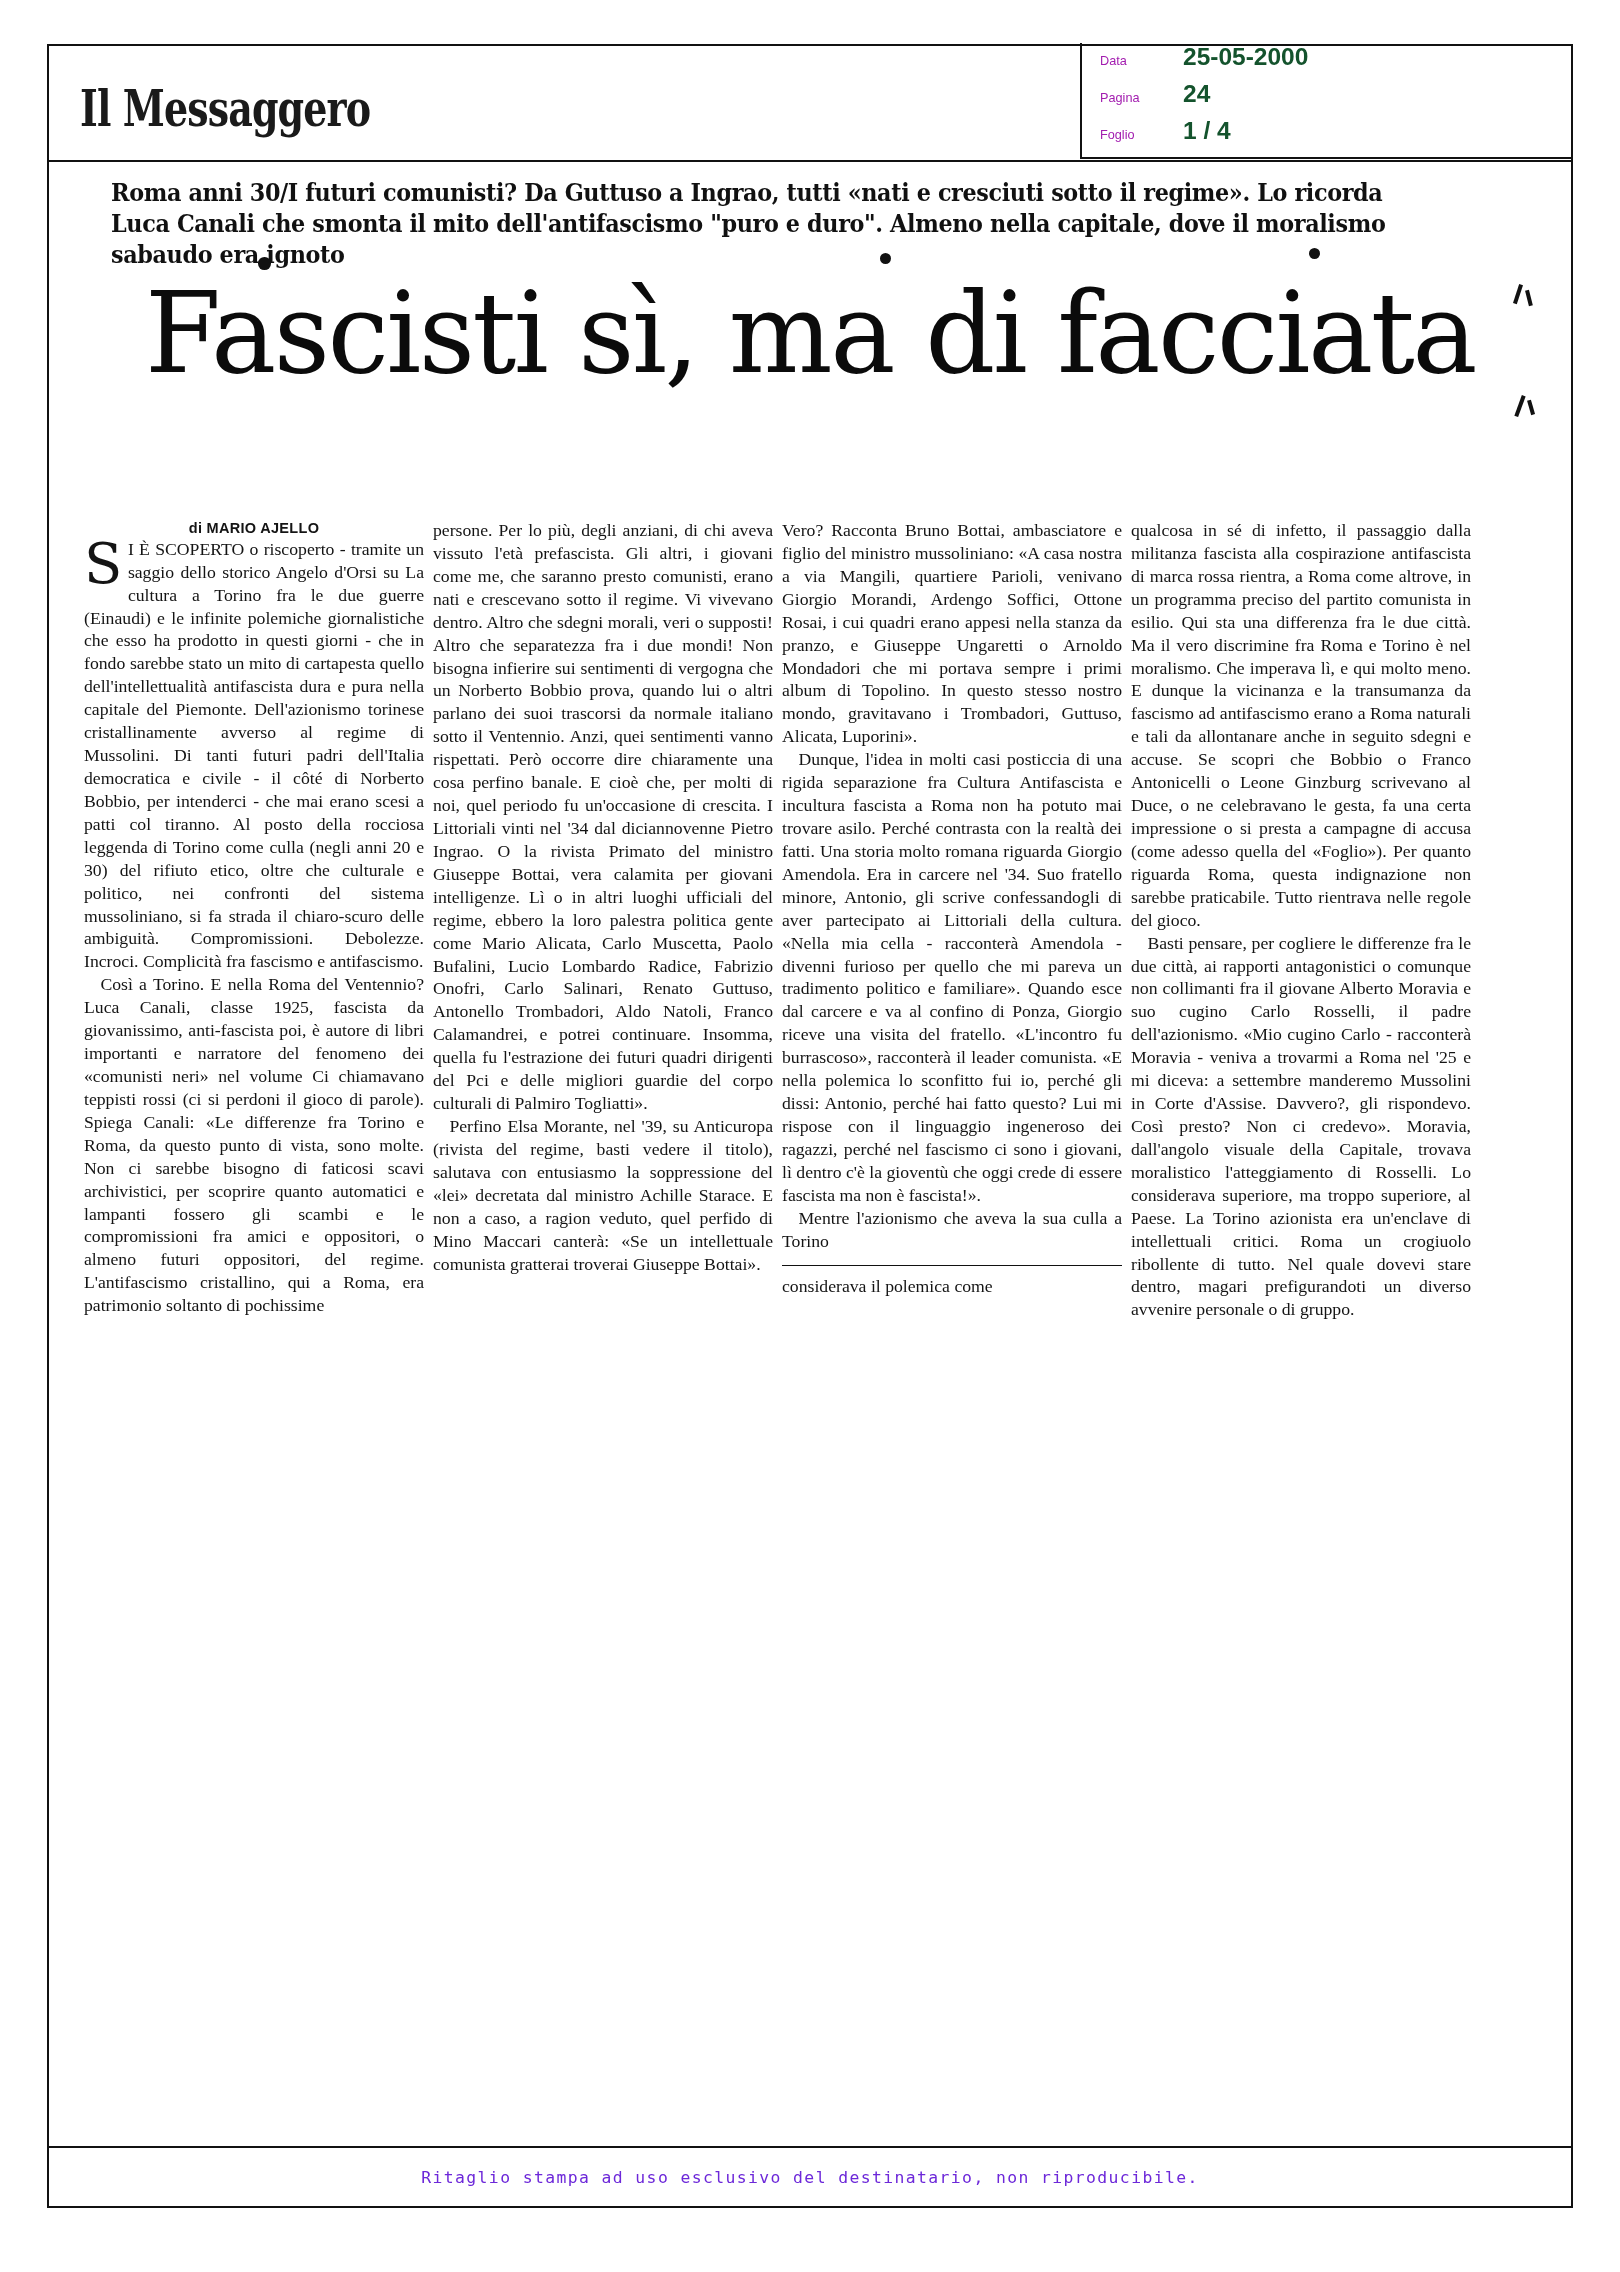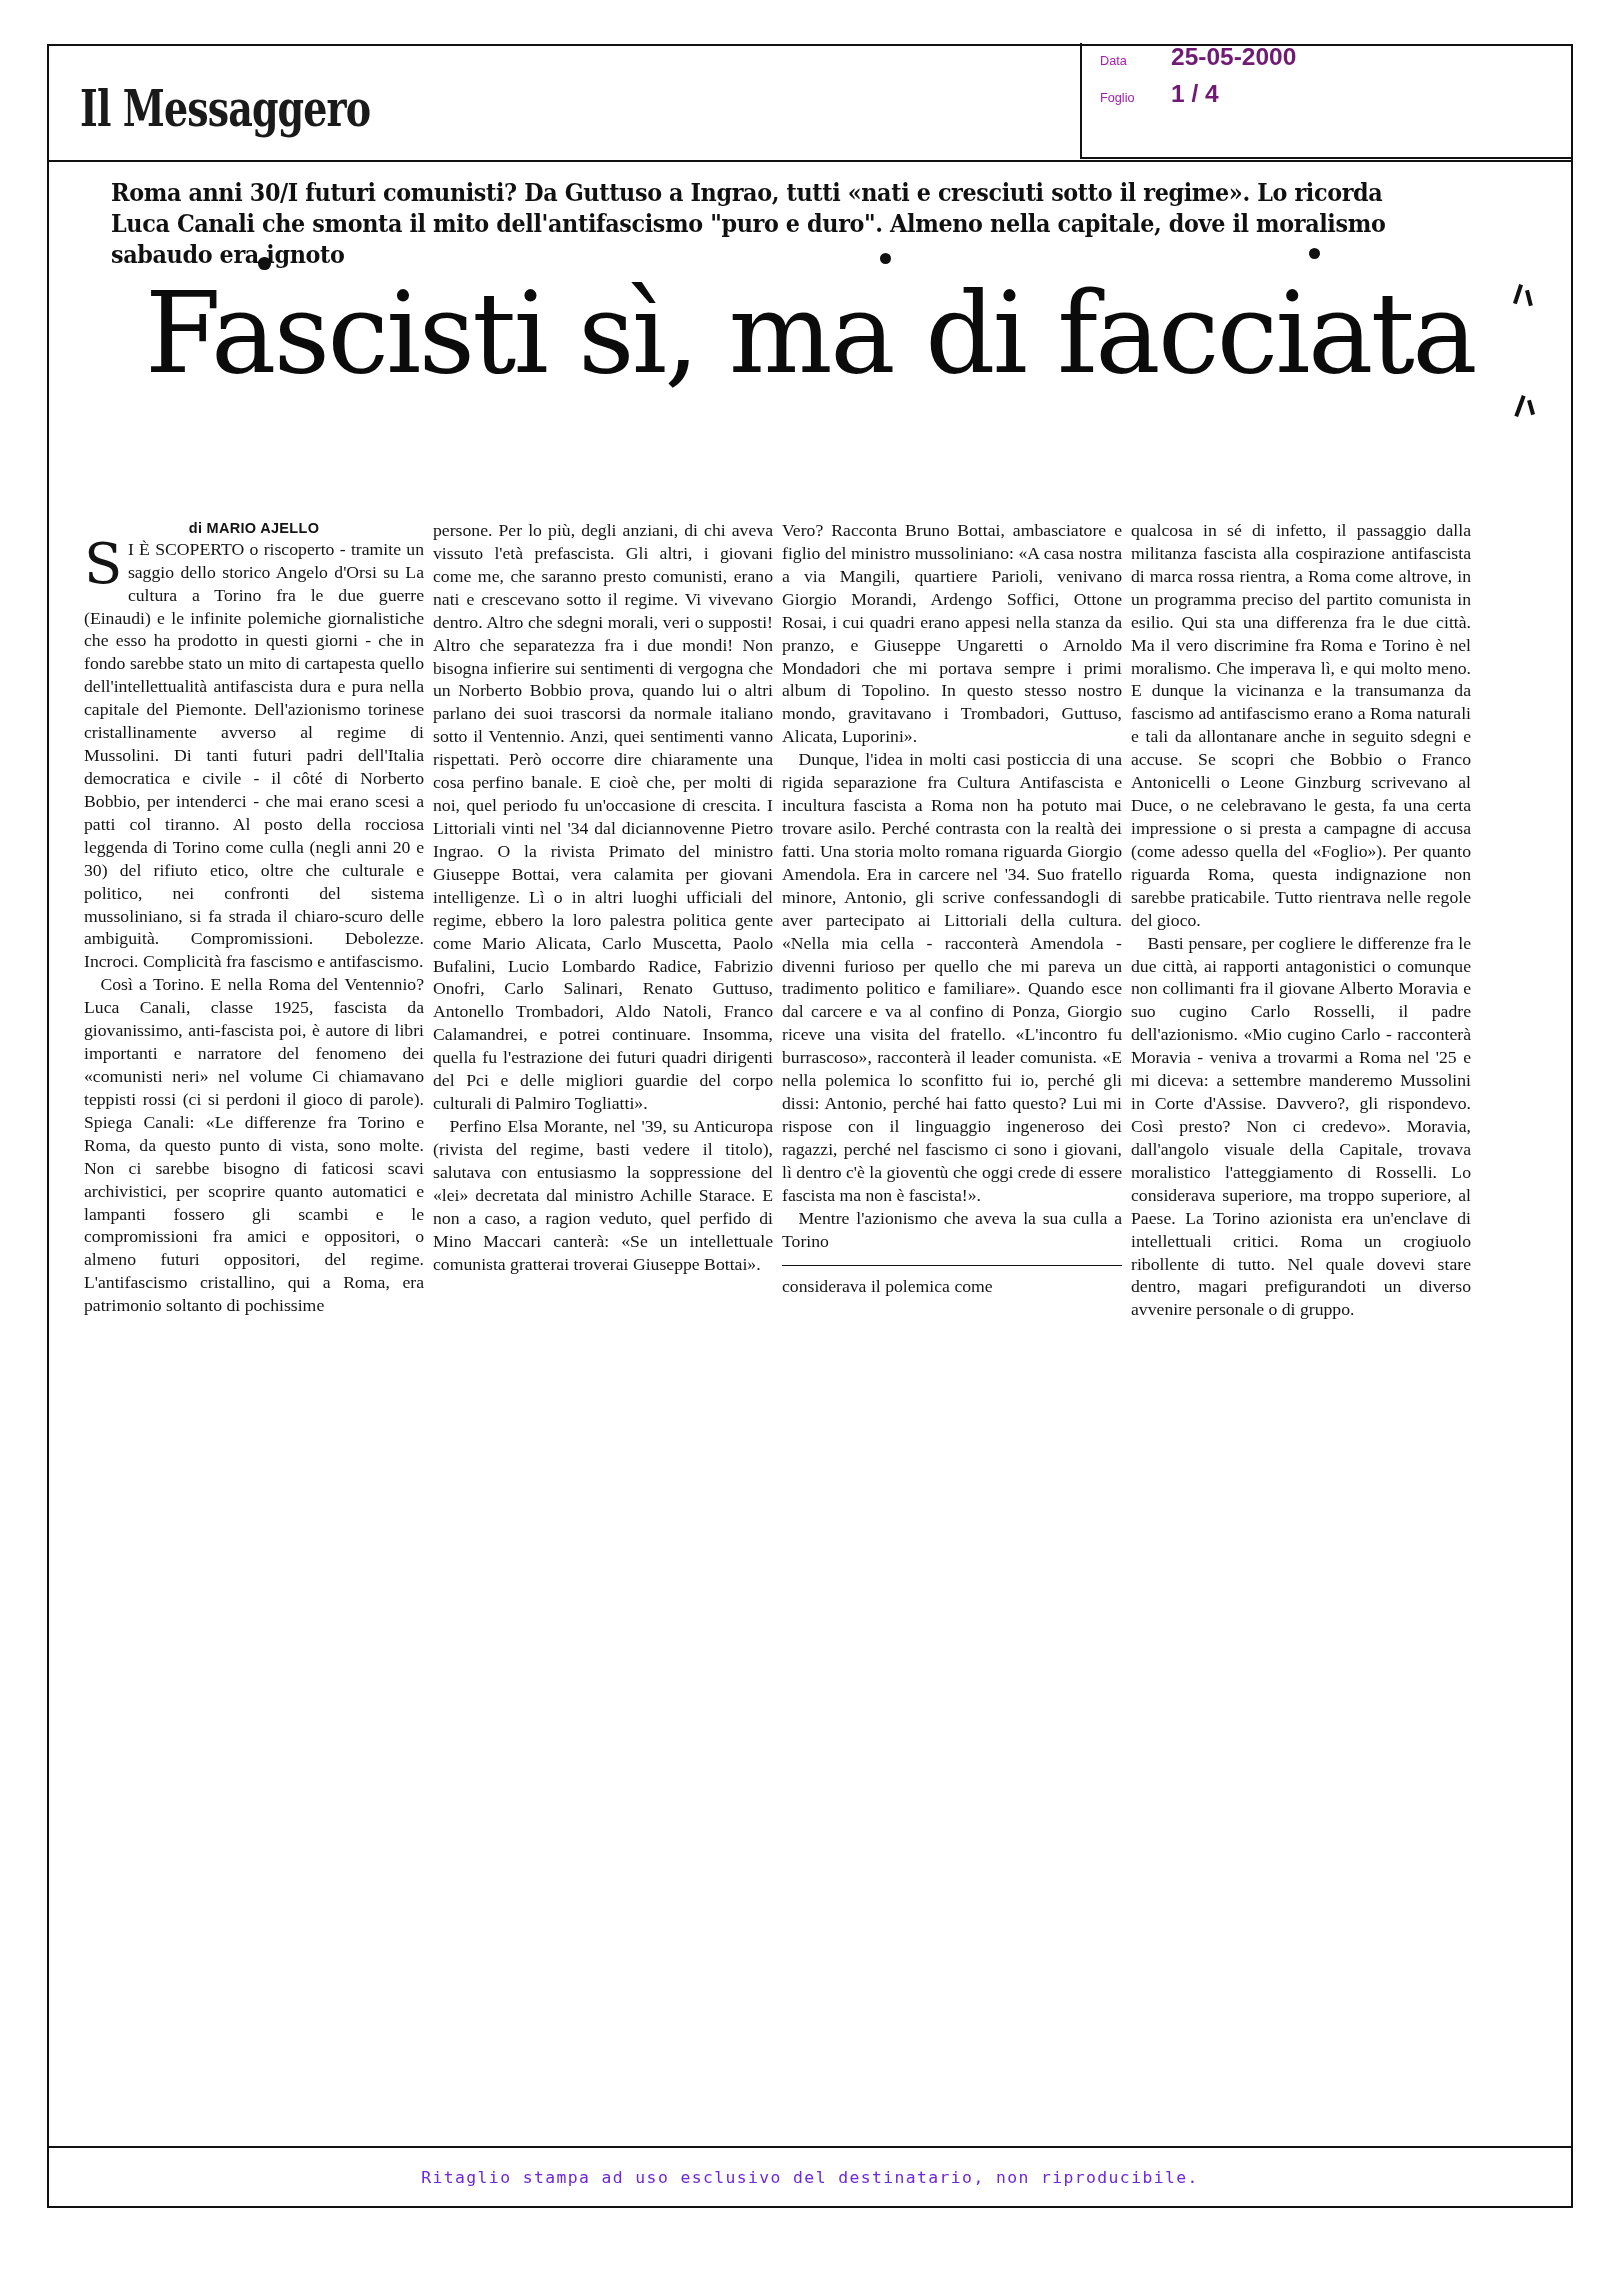--- a/index.html
+++ b/index.html
@@ -64,21 +64,22 @@
     font-family: "Liberation Sans", sans-serif;
     font-size: 12.7px;
     color: #a21caf;
     width: 71px;
     flex: 0 0 71px;
   }
   .meta-value {
     font-family: "Liberation Sans", sans-serif;
     font-weight: bold;
     font-size: 24.5px;
-    color: #701a75;
+    color: #14532d;
+    margin-left: 12px;
   }
   
   .occhiello {
     margin: 16.4px 36px 0 62px;
     font-family: "DejaVu Serif", serif;
     font-weight: bold;
     font-size: 24px;
     line-height: 1.28;
     letter-spacing: -0.4px;
     transform: scaleX(0.93);
@@ -188,20 +189,24 @@
 <div class="page">
 
   <div class="masthead">
     <div class="logo">Il Messaggero</div>
     <div class="meta-box">
       <div class="meta-row">
         <span class="meta-label">Data</span>
         <span class="meta-value">25-05-2000</span>
       </div>
       <div class="meta-row">
+        <span class="meta-label">Pagina</span>
+        <span class="meta-value">24</span>
+      </div>
+      <div class="meta-row">
         <span class="meta-label">Foglio</span>
         <span class="meta-value">1 / 4</span>
       </div>
     </div>
   </div>
 
   <div class="occhiello">Roma anni 30/I futuri comunisti? Da Guttuso a Ingrao, tutti «nati e cresciuti sotto il regime». Lo ricorda Luca Canali che smonta il mito dell'antifascismo "puro e duro". Almeno nella capitale, dove il moralismo sabaudo era ignoto</div>
 
   <div class="headline">Fascisti sì, ma di facciata</div>
 

